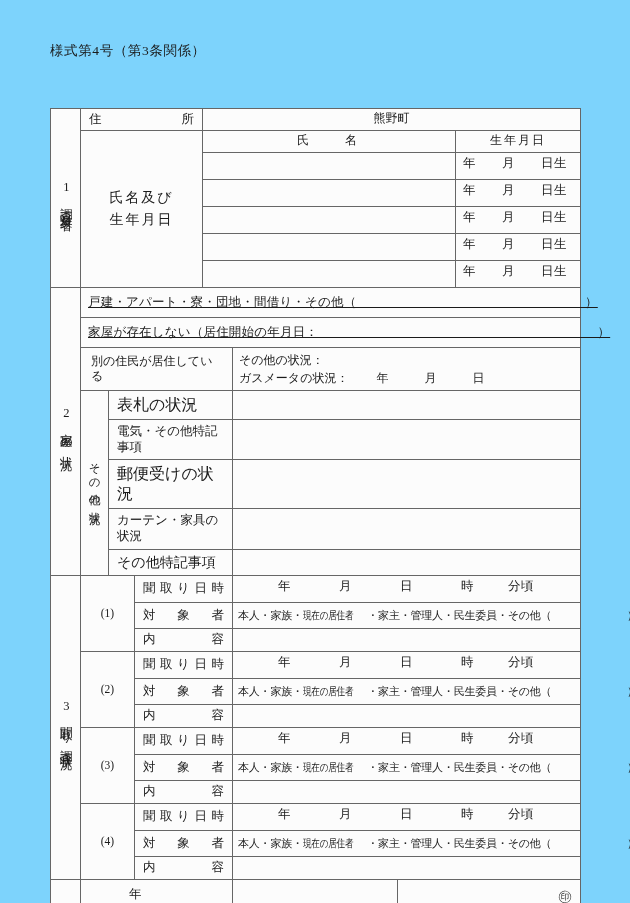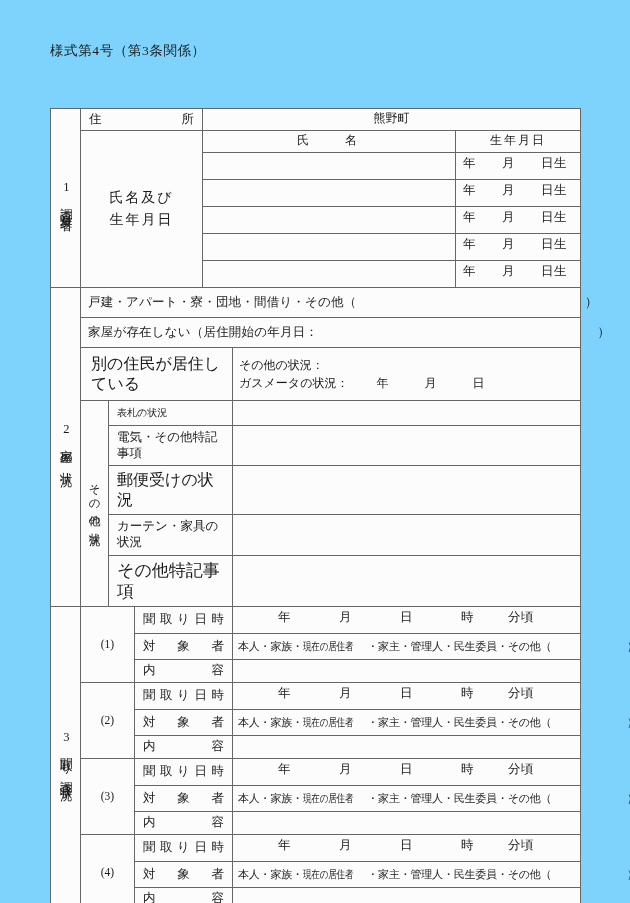--- a/index.html
+++ b/index.html
@@ -109,21 +109,21 @@
     transform: scaleX(0.78);
     transform-origin: left center;
     letter-spacing: -0.3px;
   }
   .seal {
     text-align: right;
     padding: 3px 8px 3px 5px;
     font-size: 14px;
   }
   .two-line { padding: 3px 6px; font-size: 12px; line-height: 1.5; }
-  .optline { padding: 3px 7px; font-size: 12.5px; letter-spacing: 0.2px; white-space: nowrap; }
+  .optline { padding: 3px 7px; font-size: 12.5px; letter-spacing: 0.2px; white-space: nowrap; text-decoration: underline; }
   .numlbl { font-size: 11.5px; text-align: center; }
 </style>
 </head>
 <body>
 
 <div class="page">
 
   <div class="form-no">様式第4号（第3条関係）</div>
 
   <table class="form">
@@ -227,38 +227,38 @@
         <div class="optline" style="height:23px;line-height:23px">戸建・アパート・寮・団地・間借り・その他（　　　　　　　　　　　　　　　　　　）</div>
       </td>
     </tr>
     <tr>
       <td colspan="9">
         <div class="optline" style="height:23px;line-height:23px">家屋が存在しない（居住開始の年月日：　　　　　　　　　　　　　　　　　　　　　　）</div>
       </td>
     </tr>
     <tr>
       <td colspan="4">
-        <div class="cell" style="padding:6px 10px;font-size:16px">別の住民が居住している</div>
+        <div class="cell" style="padding:6px 10px;font-size:12px">別の住民が居住している</div>
       </td>
       <td colspan="5">
         <div class="two-line">
           <div>その他の状況：</div>
           <div style="white-space:nowrap">
             <span>ガスメータの状況：</span><span style="display:inline-block;width:28px"></span><span>年</span><span style="display:inline-block;width:36px"></span><span>月</span><span style="display:inline-block;width:36px"></span><span>日</span>
           </div>
         </div>
       </td>
     </tr>
 
     <tr>
       <td rowspan="5" class="vcol">
         <span class="vlabel vlabel-tight">その他の状況</span>
       </td>
       <td colspan="3">
-        <div class="cell" style="padding:4px 8px;font-size:10px">表札の状況</div>
+        <div class="cell" style="padding:4px 8px;font-size:16px">表札の状況</div>
       </td>
       <td colspan="5">
             <div class="cell" style="height:24px"></div>
           </td>
     </tr>
     <tr>
       <td colspan="3">
         <div class="cell" style="padding:4px 8px;font-size:12.5px">電気・その他特記事項</div>
       </td>
       <td colspan="5">
@@ -276,21 +276,21 @@
     <tr>
       <td colspan="3">
         <div class="cell" style="padding:4px 8px;font-size:12.5px">カーテン・家具の状況</div>
       </td>
       <td colspan="5">
             <div class="cell" style="height:24px"></div>
           </td>
     </tr>
     <tr>
       <td colspan="3">
-        <div class="cell" style="padding:4px 8px;font-size:17px">その他特記事項</div>
+        <div class="cell" style="padding:4px 8px;font-size:14px">その他特記事項</div>
       </td>
       <td colspan="5">
             <div class="cell" style="height:24px"></div>
           </td>
     </tr>
 
     <tr>
       <td rowspan="12" class="vcol">
         <span class="vlabel">3聞取り調査状況</span>
       </td>

